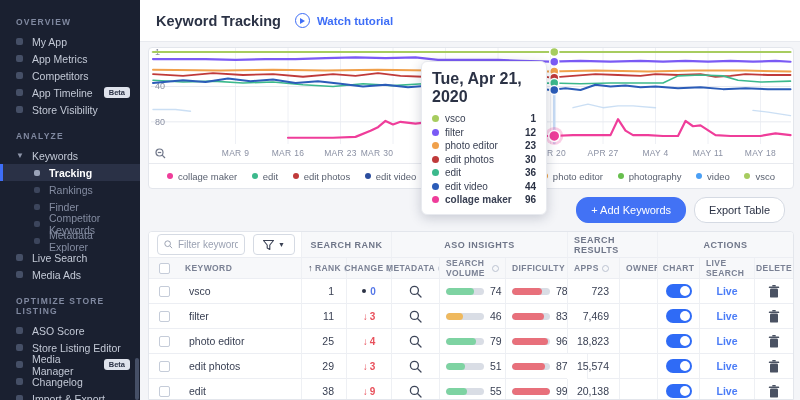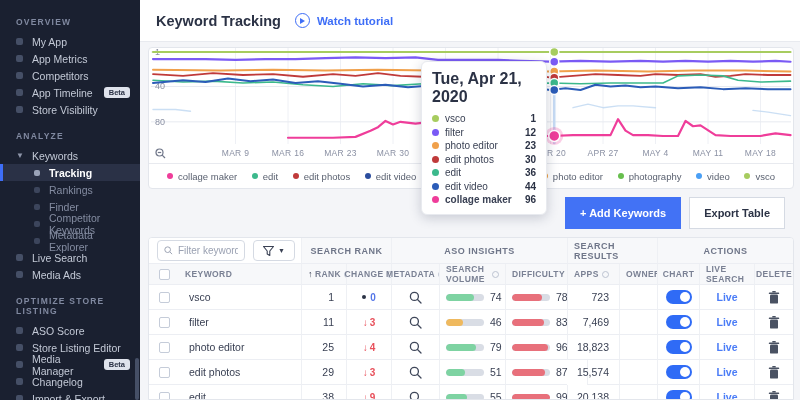--- a/index.html
+++ b/index.html
@@ -41,21 +41,21 @@
   
   .chart-tooltip { position:absolute; left:272px; top:13px; width:126px; background:#fff; border:1px solid #e8eaef; border-radius:6px; box-shadow:0 3px 12px rgba(40,50,80,.22); padding:8px 10px 7px; z-index:5; }
   .tt-title { font-size:16px; font-weight:bold; color:#2b3245; margin-bottom:6px; }
   .tt-row { display:flex; align-items:center; gap:6px; height:13.5px; font-size:10px; color:#3a4154; }
   .tt-row .legend-dot { width:7px; height:7px; }
   .tt-val { margin-left:auto; font-weight:bold; color:#2b3245; }
   .tt-row.hot { font-weight:bold; }
 
   
   .btn-row { display:flex; justify-content:flex-end; gap:8px; padding:8px 15px 0 0; }
-  .btn { height:32px; border-radius:0; font-size:11px; font-weight:bold; display:flex; align-items:center; padding:0 14px; cursor:pointer; font-family:"Liberation Sans",sans-serif; }
+  .btn { height:26px; border-radius:12px; font-size:11px; font-weight:normal; display:flex; align-items:center; padding:0 14px; cursor:pointer; font-family:"Liberation Sans",sans-serif; }
   .btn-primary { background:#4272f5; color:#fff; border:1px solid #4272f5; }
   .btn-secondary { background:#fff; color:#2b3245; border:1px solid #d5dae3; }
 
   
   .table-card { margin:8px 6px 0 8px; background:#fff; border:1px solid #e3e6ec; border-radius:4px 4px 0 0; overflow:hidden; }
   .tgrid { display:grid; }
   .tcell { display:flex; align-items:center; border-bottom:1px solid #eceef3; border-left:1px solid #eef0f4; min-height:25px; font-size:10.5px; color:#3a4154; padding:0 6px; }
   .tcell.noleft { border-left:none; }
   .group-cell { background:#f7f8fa; justify-content:center; font-size:9px; font-weight:bold; letter-spacing:.5px; color:#6f7689; min-height:26px; }
   .filter-cell { background:#fff; min-height:26px; gap:8px; padding:0 6px 0 8px; }
@@ -222,21 +222,21 @@
       <span class="zoomout icon-btn">
         <svg width="11" height="11" viewBox="0 0 11 11">
             <circle cx="4.5" cy="4.5" r="3.5" fill="none" stroke="#6f7689" stroke-width="1.2"></circle>
             <line x1="7.2" y1="7.2" x2="10" y2="10" stroke="#6f7689" stroke-width="1.2"></line>
             <line x1="2.8" y1="4.5" x2="6.2" y2="4.5" stroke="#6f7689" stroke-width="1.2"></line>
           </svg>
       </span>
     <span class="axis-label" style="left: 86.5px;">MAR 9</span>
         <span class="axis-label" style="left: 139px;">MAR 16</span>
         <span class="axis-label" style="left: 191.5px;">MAR 23</span>
-        <span class="axis-label" style="left: 244px;">MAR 30</span>
+        <span class="axis-label" style="left: 228px;">MAR 30</span>
         <span class="axis-label" style="left: 296.5px;">APR 6</span>
         <span class="axis-label" style="left: 349px;">APR 13</span>
         <span class="axis-label" style="left: 401.5px;">APR 20</span>
         <span class="axis-label" style="left: 454px;">APR 27</span>
         <span class="axis-label" style="left: 506.5px;">MAY 4</span>
         <span class="axis-label" style="left: 559px;">MAY 11</span>
         <span class="axis-label" style="left: 611.5px;">MAY 18</span>
       </div>
     <div class="legend-row" id="legend-row">
         <div class="legend-item">

